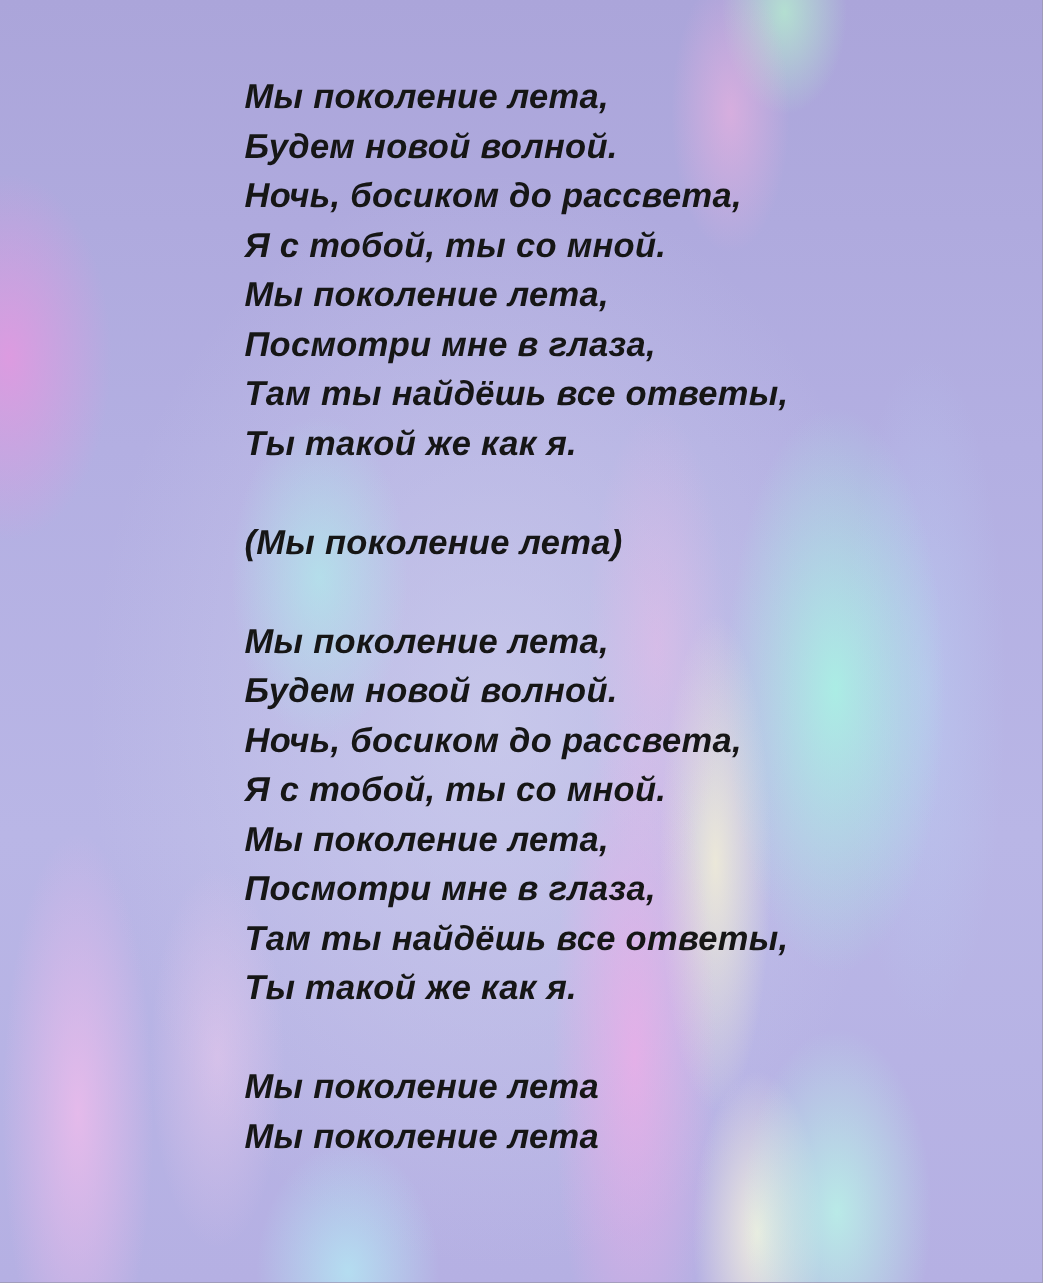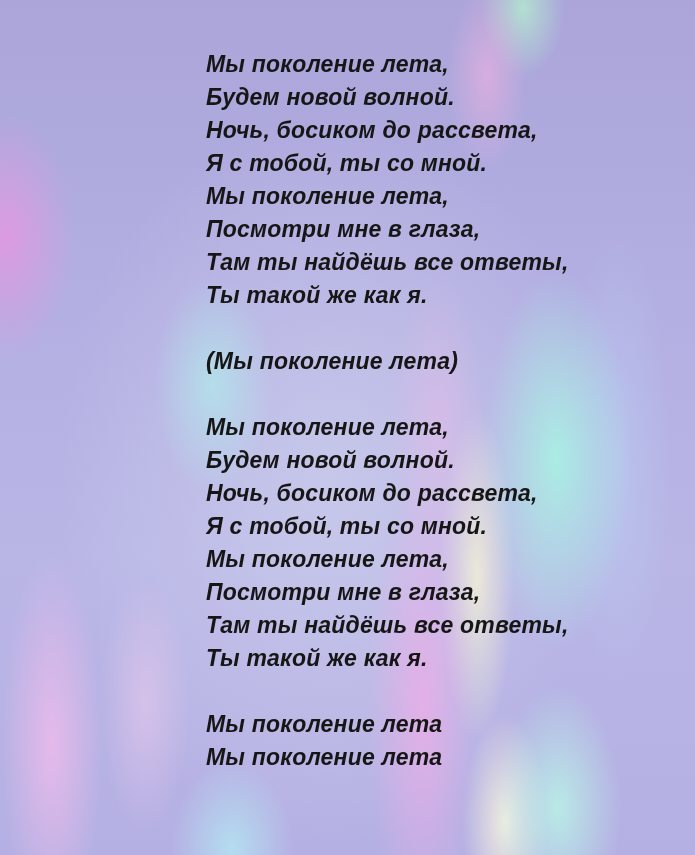--- a/index.html
+++ b/index.html
@@ -40,21 +40,20 @@
     font-weight: bold;
     font-size: 23px;
     line-height: 33px;
     letter-spacing: 0.2px;
     color: #161616;
     white-space: pre;
     text-rendering: optimizeLegibility;
   }
   .line {
     height: 33px;
-    margin-left: 43px;
   }
 </style>
 </head>
 <body>
 
 <div class="canvas">
   <div class="lyrics"><div class="line">Мы поколение лета,</div><div class="line">Будем новой волной.</div><div class="line">Ночь, босиком до рассвета,</div><div class="line">Я с тобой, ты со мной.</div><div class="line">Мы поколение лета,</div><div class="line">Посмотри мне в глаза,</div><div class="line">Там ты найдёшь все ответы,</div><div class="line">Ты такой же как я.</div><div class="line">&nbsp;</div><div class="line">(Мы поколение лета)</div><div class="line">&nbsp;</div><div class="line">Мы поколение лета,</div><div class="line">Будем новой волной.</div><div class="line">Ночь, босиком до рассвета,</div><div class="line">Я с тобой, ты со мной.</div><div class="line">Мы поколение лета,</div><div class="line">Посмотри мне в глаза,</div><div class="line">Там ты найдёшь все ответы,</div><div class="line">Ты такой же как я.</div><div class="line">&nbsp;</div><div class="line">Мы поколение лета</div><div class="line">Мы поколение лета</div></div>
 </div>
 
 </body></html>

